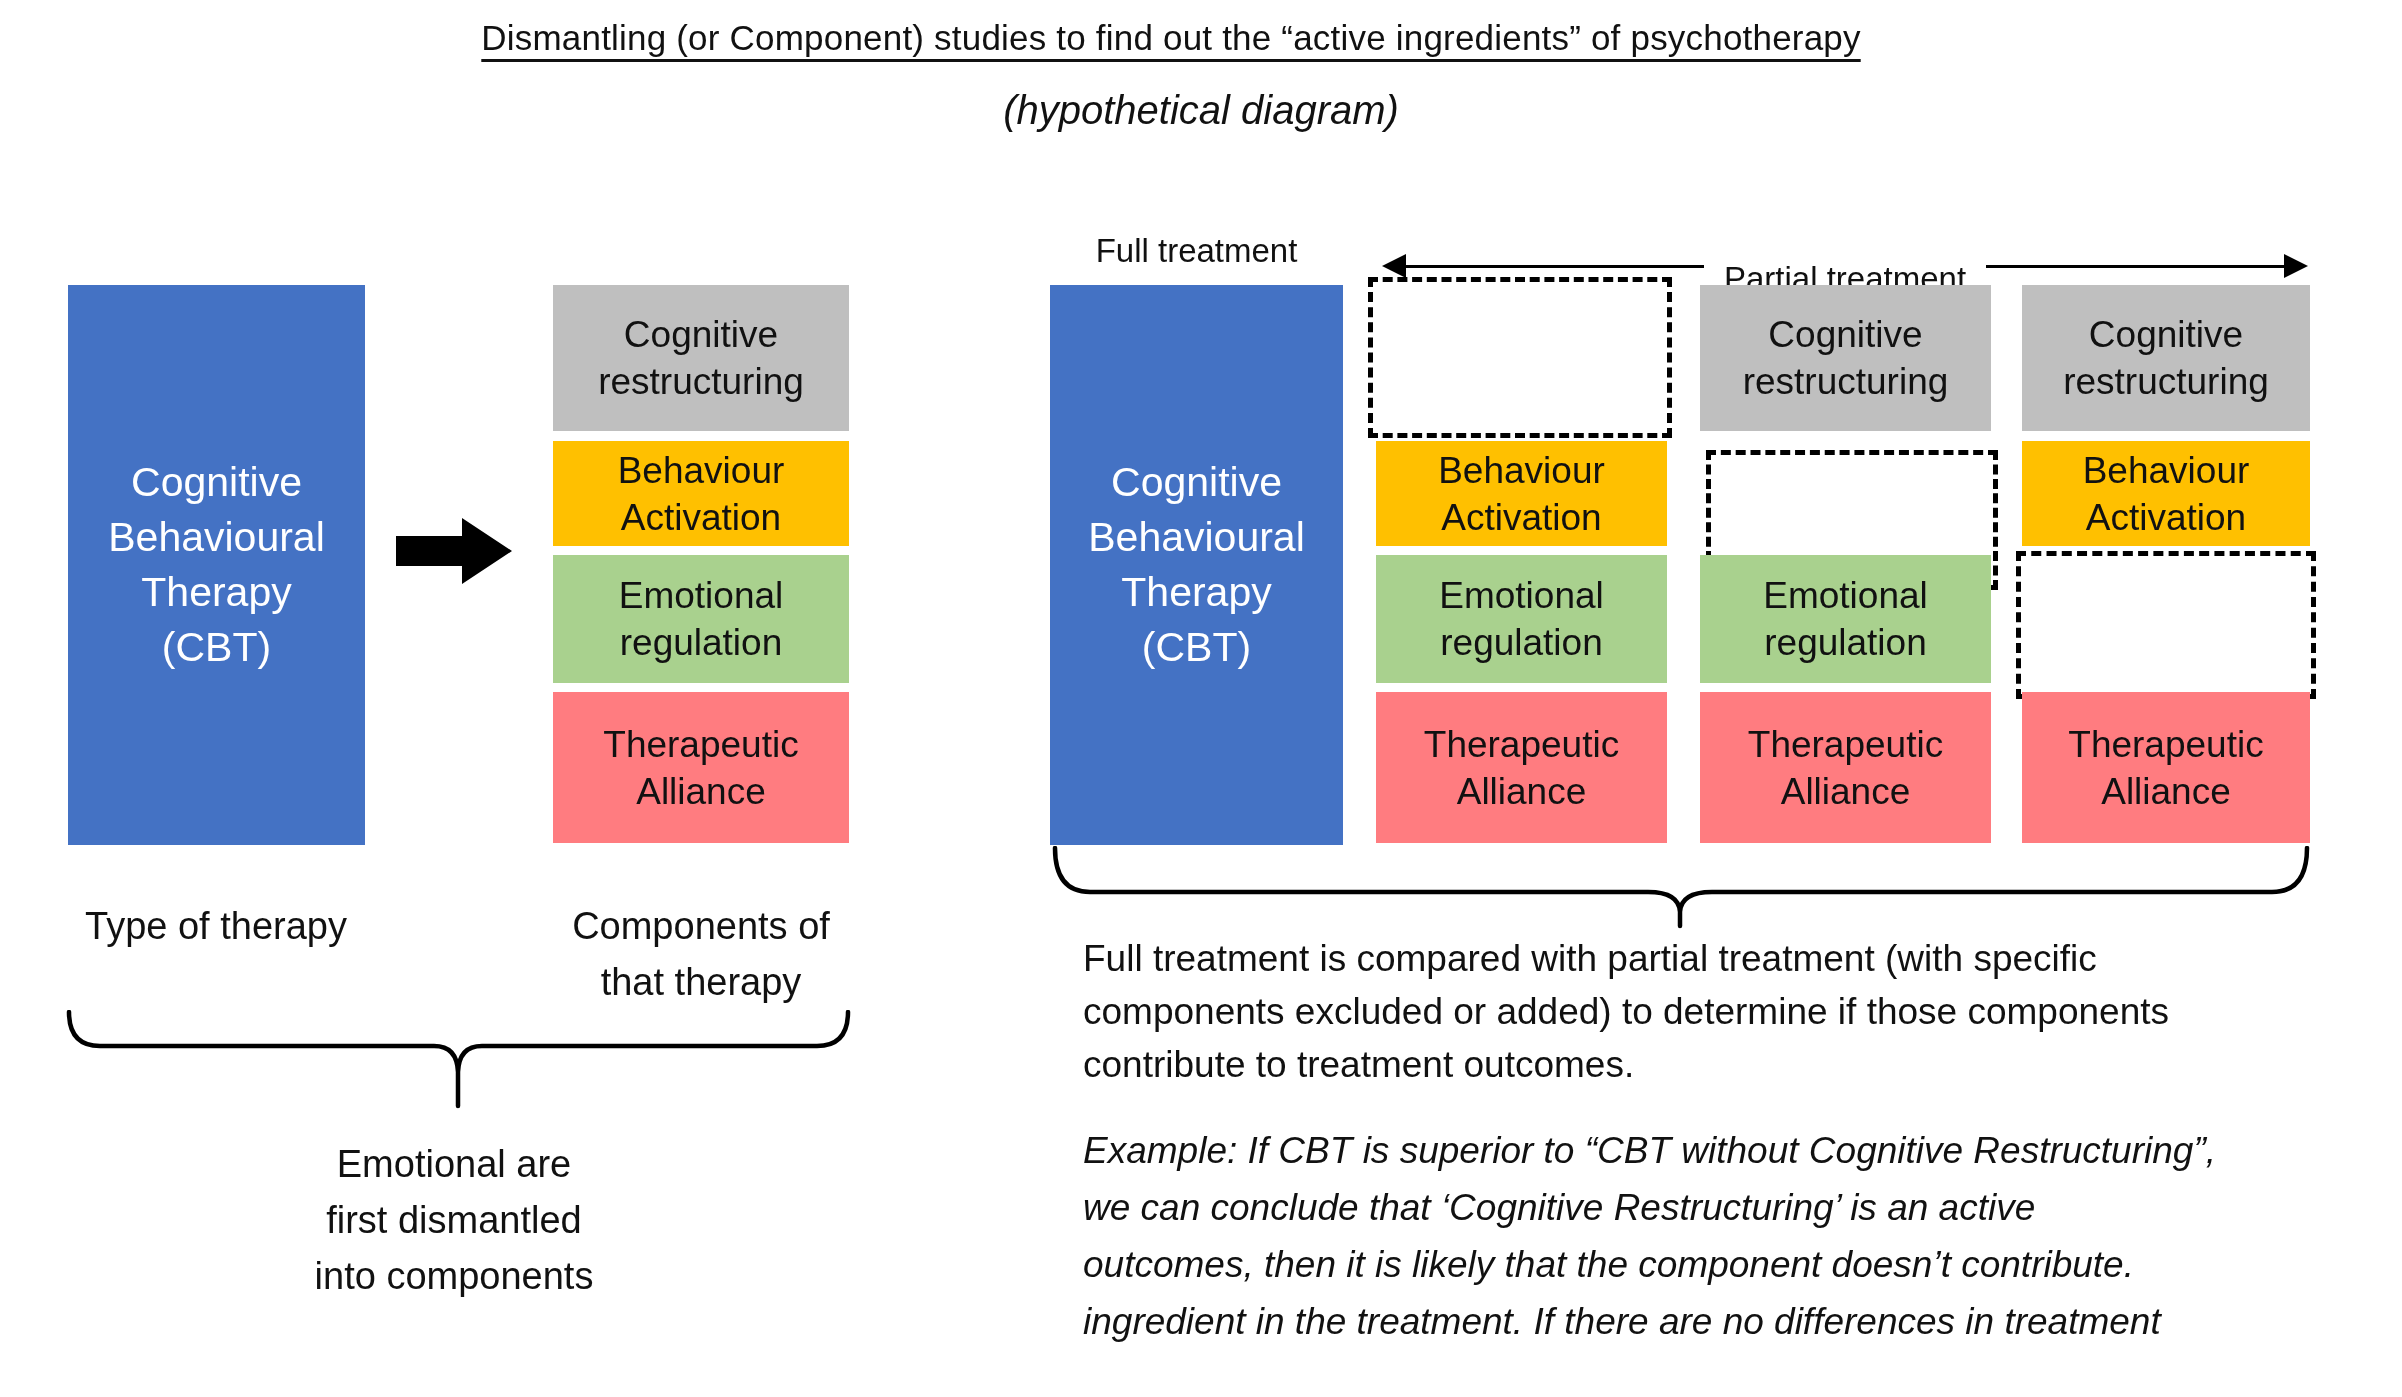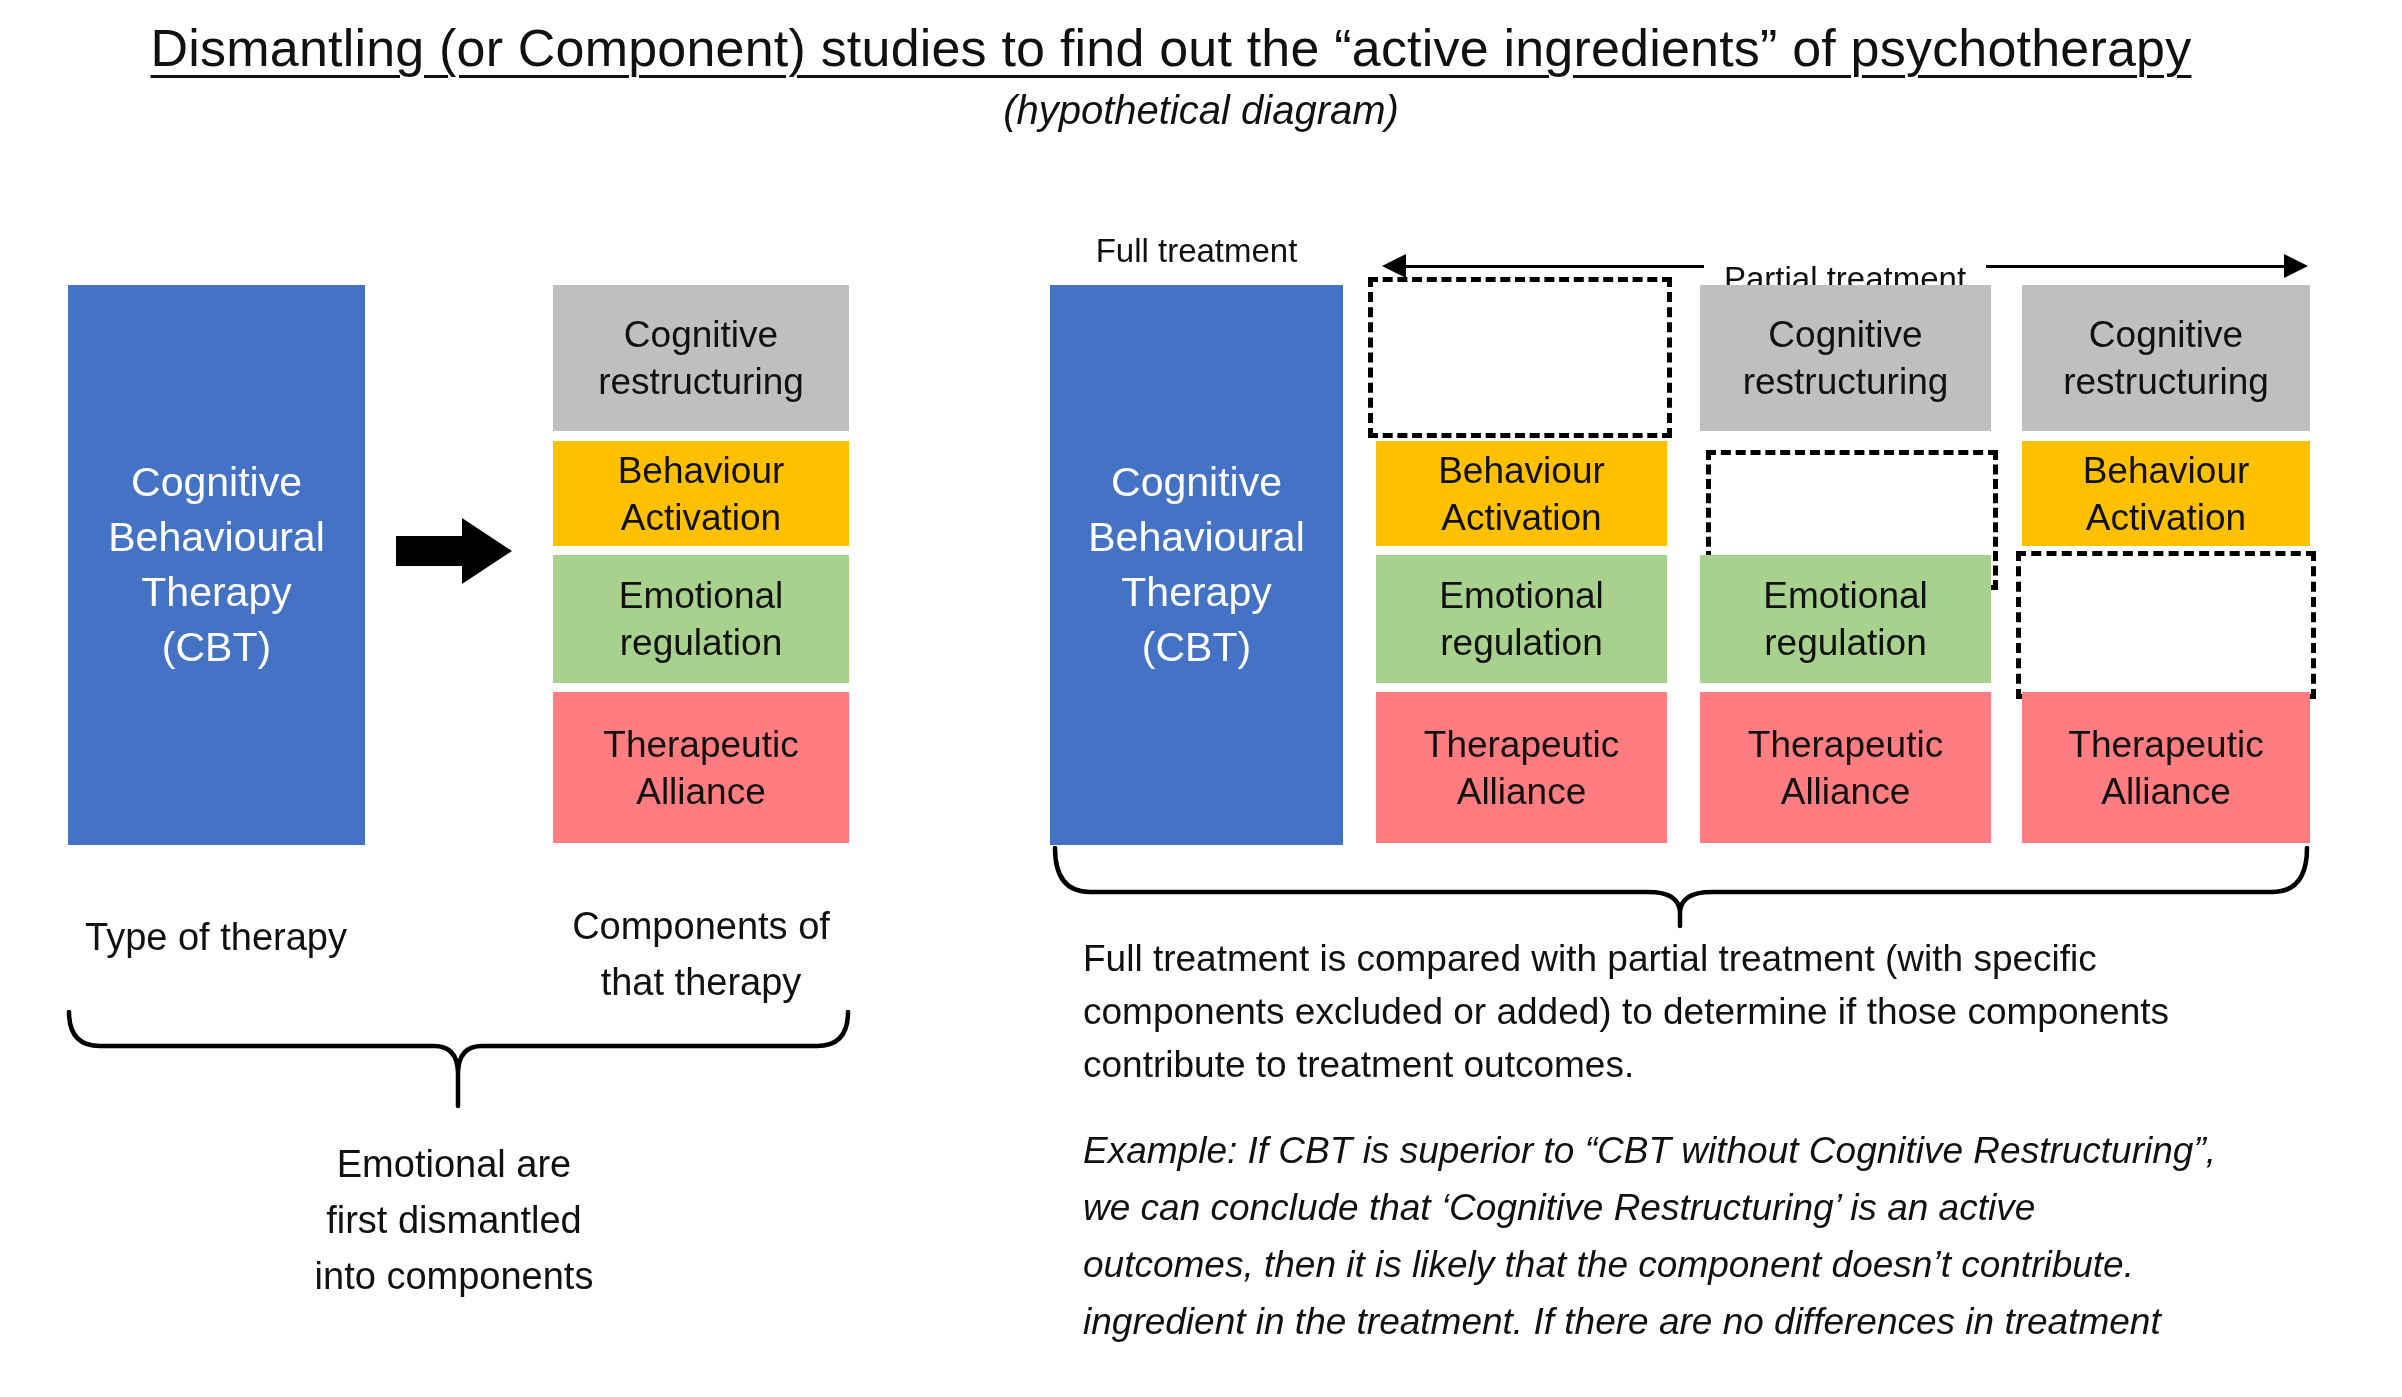--- a/index.html
+++ b/index.html
@@ -3,21 +3,21 @@
 <meta charset="utf-8">
 <style>
   html,body{margin:0;padding:0;background:#ffffff;}
   .canvas{
     position:relative;width:2402px;height:1397px;background:#ffffff;
     font-family:"Liberation Sans", sans-serif;color:#111;overflow:hidden;
   }
   .abs{position:absolute;}
   .title{
     left:0;top:18px;width:2342px;text-align:center;
-    font-size:52px;letter-spacing:.2px;
+    font-size:35px;letter-spacing:.2px;
     text-decoration:underline;text-decoration-thickness:3px;text-underline-offset:9px;
   }
   .subtitle{left:0;top:88px;width:2402px;text-align:center;font-size:40px;font-style:italic;}
   .box{
     display:flex;flex-direction:column;align-items:center;justify-content:center;
     text-align:center;
   }
   .c-blue{background:#4472C4;color:#ffffff;}
   .c-gray{background:#BFBFBF;}
   .c-gold{background:#FFC000;}
@@ -66,21 +66,21 @@
   </div>
   <div class="abs box c-green" style="left:553px;top:555px;width:296px;height:128px;">
     <div class="comp-line">Emotional</div>
     <div class="comp-line">regulation</div>
   </div>
   <div class="abs box c-red" style="left:553px;top:692px;width:296px;height:151px;">
     <div class="comp-line">Therapeutic</div>
     <div class="comp-line">Alliance</div>
   </div>
 
-  <div class="abs small-label" style="left:36px;top:898px;width:360px;text-align:center;margin-top:11px;">Type of therapy</div>
+  <div class="abs small-label" style="left:36px;top:898px;width:360px;text-align:center;">Type of therapy</div>
   <div class="abs" style="left:520px;top:898px;width:362px;text-align:center;">
     <div class="small-label">Components of</div>
     <div class="small-label">that therapy</div>
   </div>
 
   <svg class="abs" style="left:66px;top:1010px;" width="785" height="102" viewBox="0 0 785 102">
     <path d="M3,2 Q3,36 34,36 L368,36 Q391,36 392,62 L392,96 M392,62 Q393,36 416,36 L751,36 Q782,36 782,2" fill="none" stroke="#000" stroke-width="4.5" stroke-linecap="round"></path>
   </svg>
 
   <div class="abs" style="left:254px;top:1136px;width:400px;">

